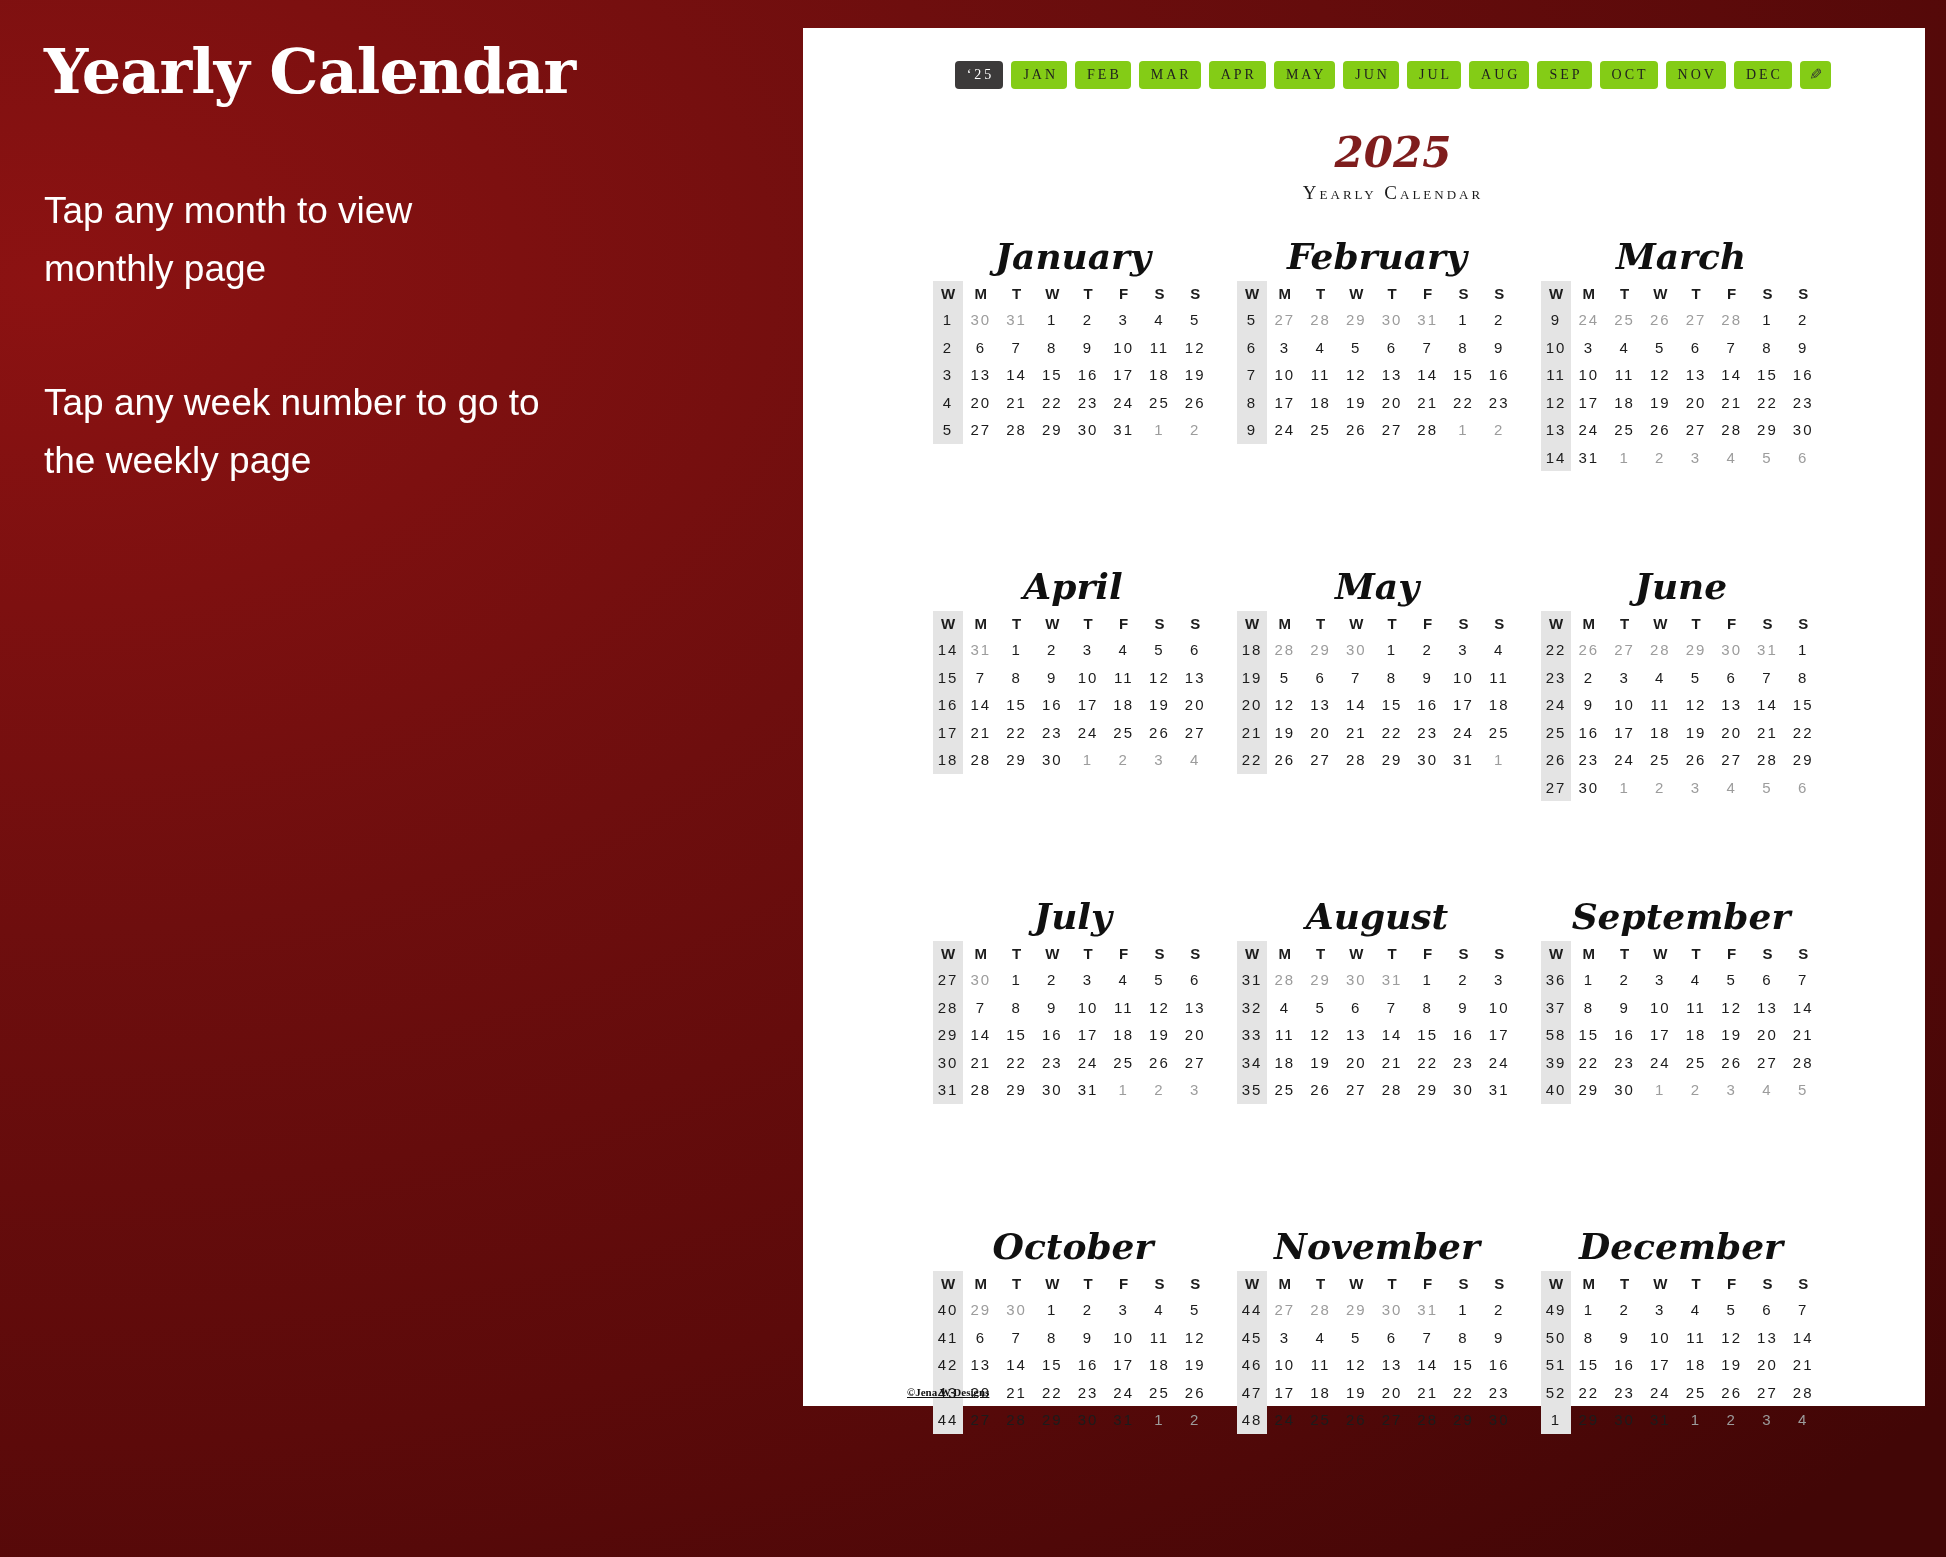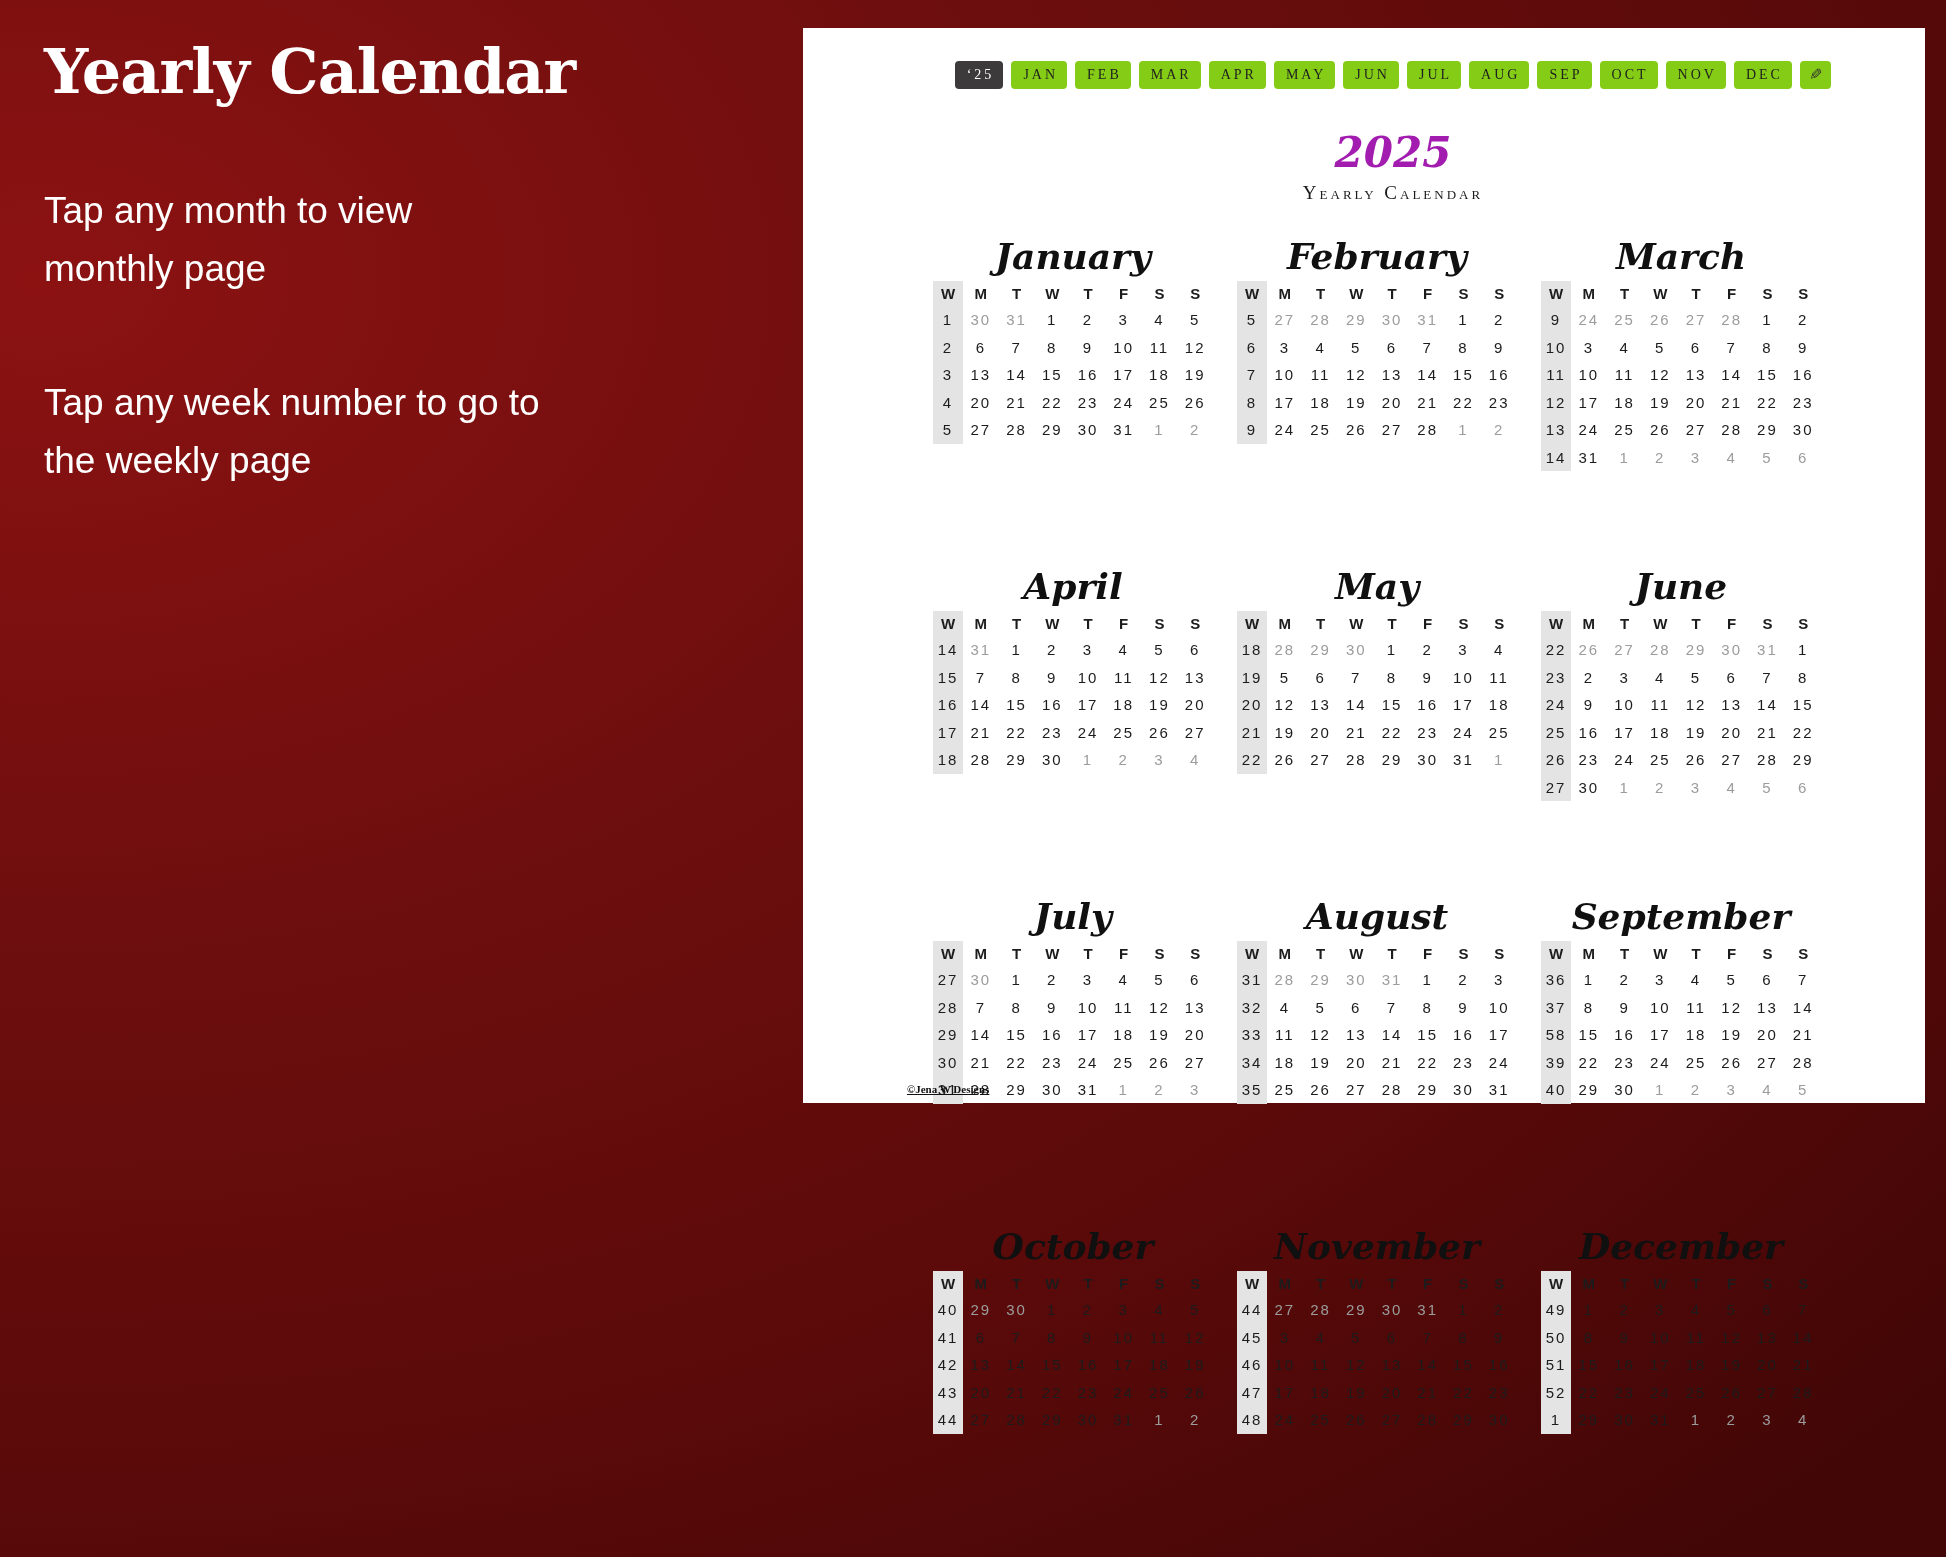--- a/index.html
+++ b/index.html
@@ -9,36 +9,36 @@
     font-family:"Liberation Sans", sans-serif;
     background:radial-gradient(ellipse 130% 110% at 2% 18%, #8c1212 0%, #6e0e0e 38%, #5c0a0a 68%, #420606 100%);
   }
 
   
   .left-panel { position:absolute; left:0; top:0; width:803px; height:100%; padding:38px 0 0 44px; color:#ffffff; }
   .left-title { font-family:"DejaVu Serif", serif; font-weight:bold; font-size:62px; letter-spacing:-1px; line-height:1.1; }
   .left-panel p { font-size:37px; line-height:58px; margin-top:76px; white-space:pre-line; font-weight:400; max-width:640px; }
 
   
-  .page { position:absolute; left:803px; top:28px; width:1122px; height:1075px; background:#ffffff; }
+  .page { position:absolute; left:803px; top:28px; width:1122px; height:1378px; background:#ffffff; }
   .content { position:absolute; left:130px; top:0; width:920px; }
 
   
   .navbar { margin-top:33px; display:flex; justify-content:center; align-items:center; gap:8px; }
   .nav-btn {
     font-family:"Liberation Serif", serif; font-size:14px; letter-spacing:3px;
     color:#1f1f1f; background:#84cc16; border:none; border-radius:4px;
     padding:6px 9px 6px 12px; height:28px; line-height:16px; cursor:pointer; white-space:nowrap;
   }
   .nav-btn.active { background:#3c3a3a; color:#ffffff; }
   .nav-btn.pencil { padding:4px 9px; letter-spacing:0; font-size:16px; }
   .pencil-glyph { display:inline-block; transform:scaleX(-1); color:#333; font-family:"DejaVu Sans", sans-serif; }
 
   
-  .year-title { margin-top:39px; text-align:center; font-family:"DejaVu Serif", serif; font-style:italic; font-weight:bold; font-size:42px; color:#a21caf; }
+  .year-title { margin-top:39px; text-align:center; font-family:"DejaVu Serif", serif; font-style:italic; font-weight:bold; font-size:42px; color:#7f1d1d; }
   .year-sub { margin-top:5px; text-align:center; font-family:"Liberation Serif", serif; font-variant:small-caps; letter-spacing:3px; font-size:19px; color:#1a1a1a; }
 
   
   .months-grid { margin-top:31px; display:grid; grid-template-columns:repeat(3, 280px); column-gap:24px; grid-auto-rows:330px; }
   .month {}
   .month-title { text-align:center; font-family:"DejaVu Serif", serif; font-style:italic; font-weight:bold; font-size:36px; line-height:43px; color:#101010; cursor:pointer; }
   .month-grid { margin-top:3px; display:grid; grid-template-columns:30px repeat(7, 1fr); }
   .cell { display:flex; align-items:center; justify-content:center; height:27.5px; font-size:15px; letter-spacing:2px; color:#1c1c1c; }
   .cell.head { height:25px; font-weight:bold; letter-spacing:0; }
   .cell.wk { background:#e4e4e4; }

